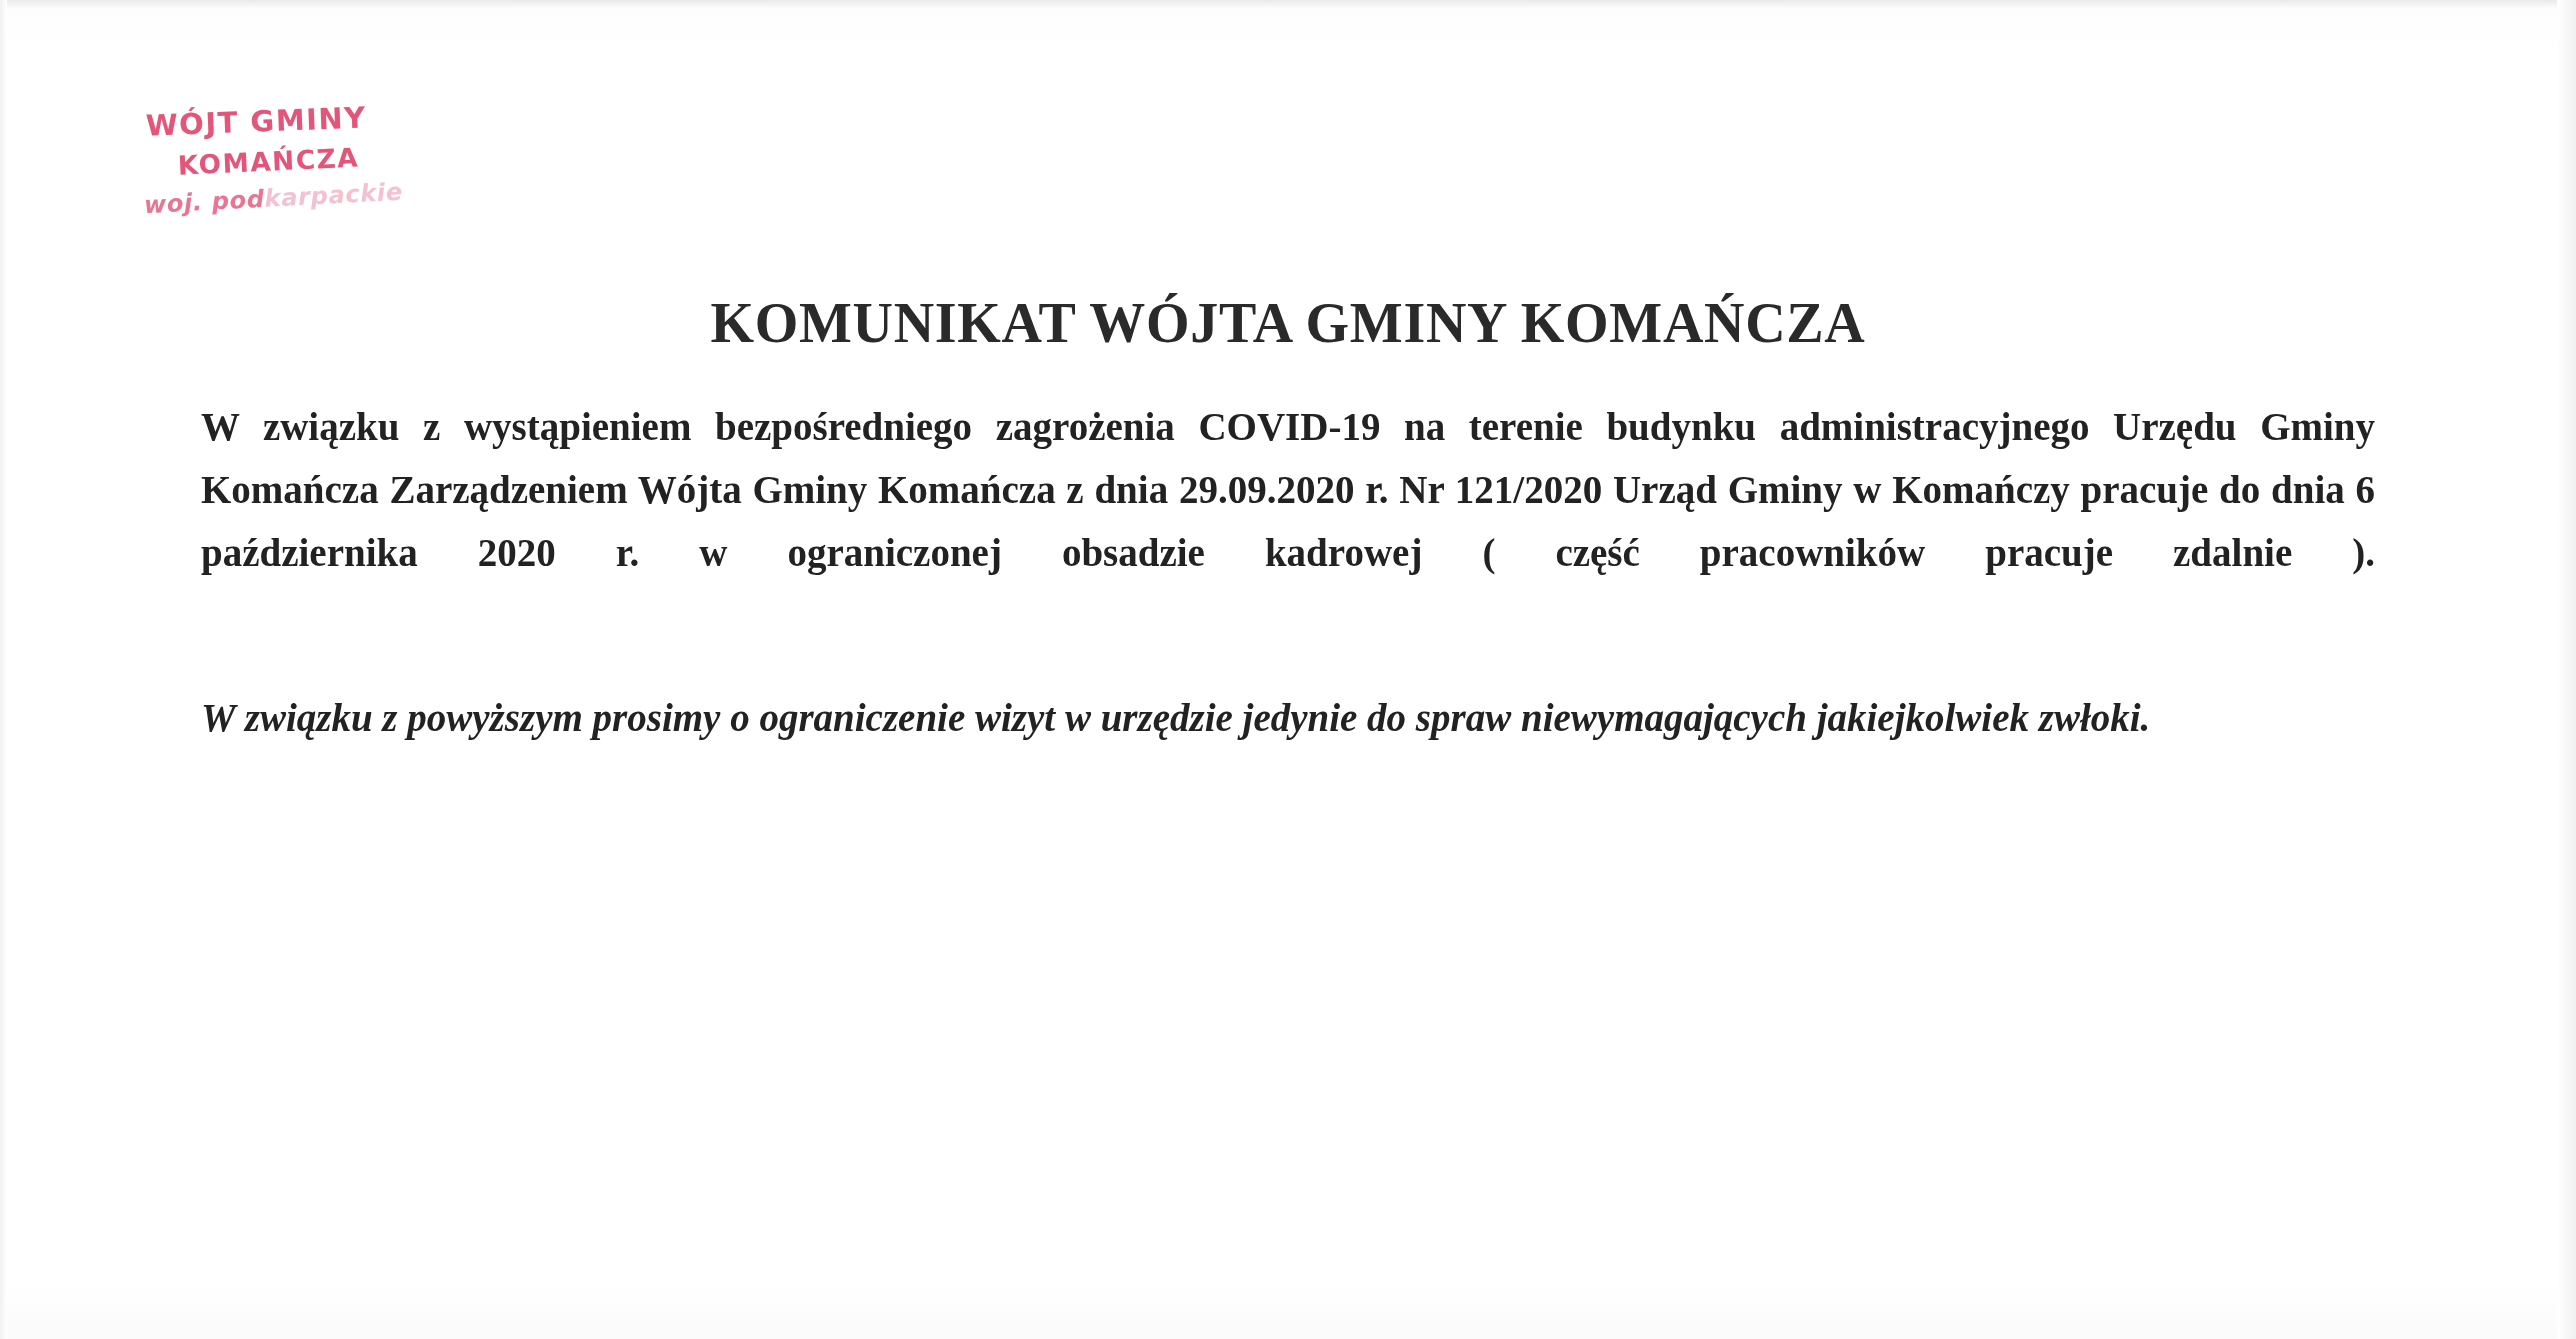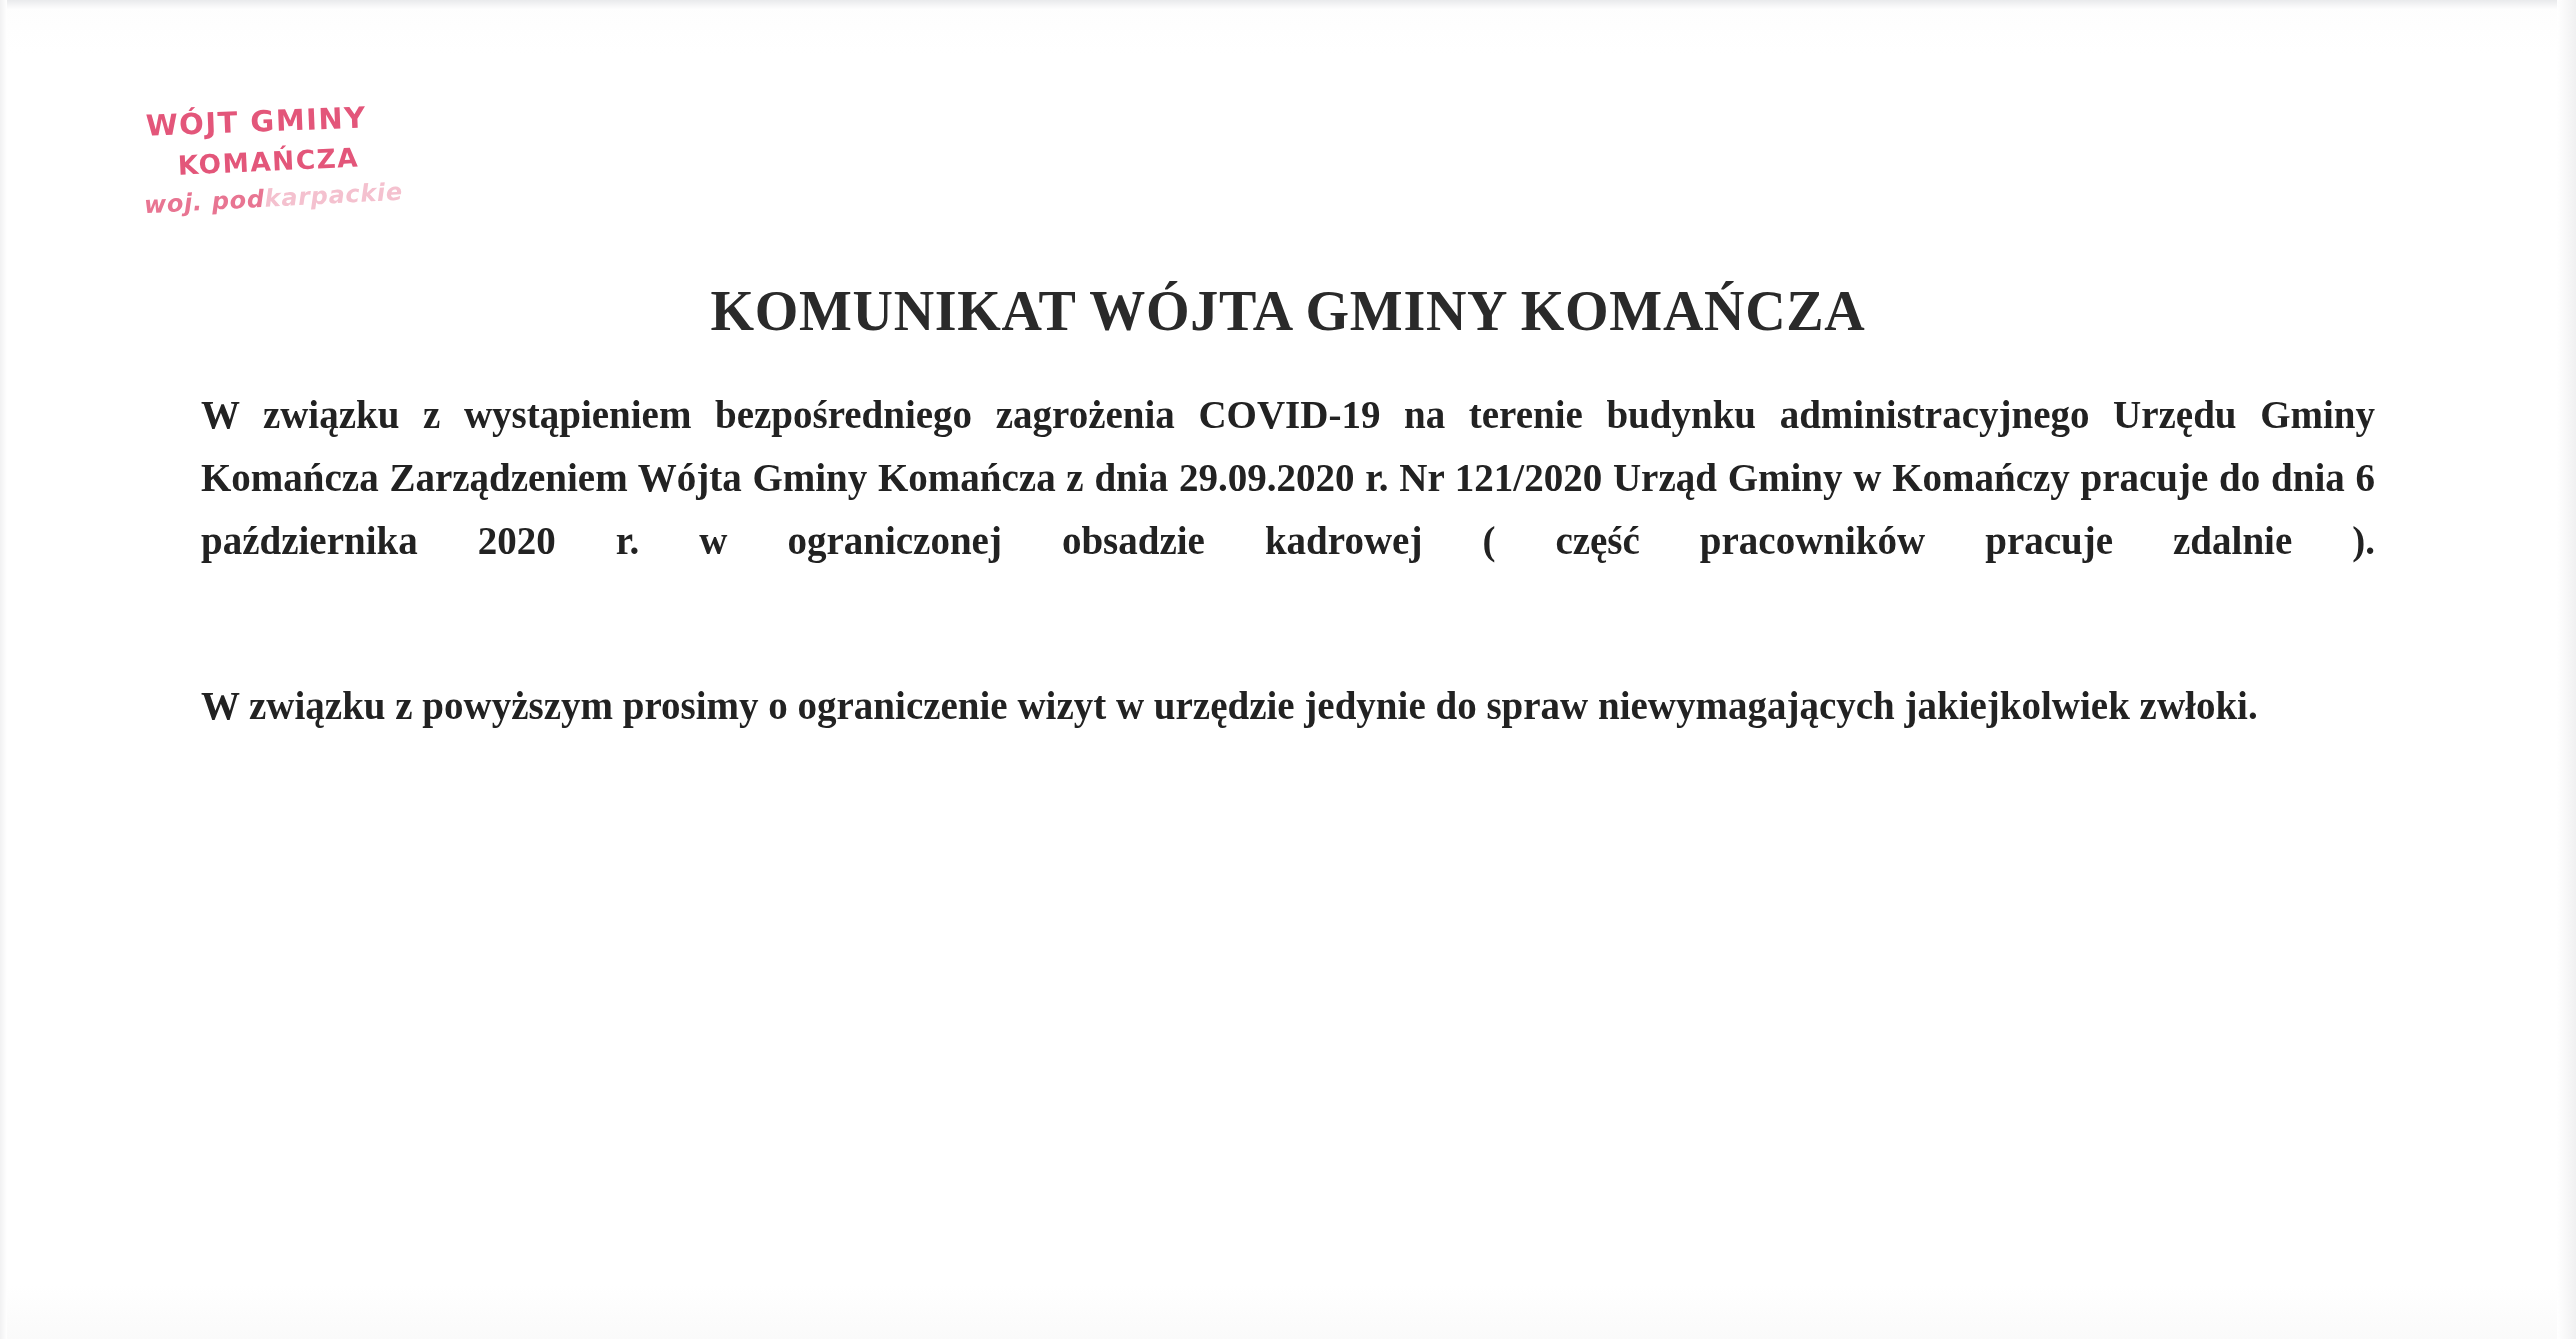--- a/index.html
+++ b/index.html
@@ -97,37 +97,38 @@
     left: 0;
     right: 0;
     top: 279px;
   }
 
   .doc-title {
     text-align: center;
     font-size: 56px;
     font-weight: 700;
     letter-spacing: 0.7px;
-    margin: 0 0 40px 0;
+    margin: 12px 0 40px 0;
     padding: 0 92px;
     color: #2a2a2a;
   }
 
   .para {
     margin: 0 auto 38px auto;
     width: 2174px;
     font-size: 39px;
     font-weight: 700;
     line-height: 1.62;
     text-align: justify;
     text-justify: inter-word;
     color: #222222;
   }
   .para:last-child {
     margin-bottom: 0;
+    font-style: italic;
   }
   
   .para.stretch-last::after {
     content: "";
     display: inline-block;
     width: 100%;
   }
 </style>
 </head>
 <body>

